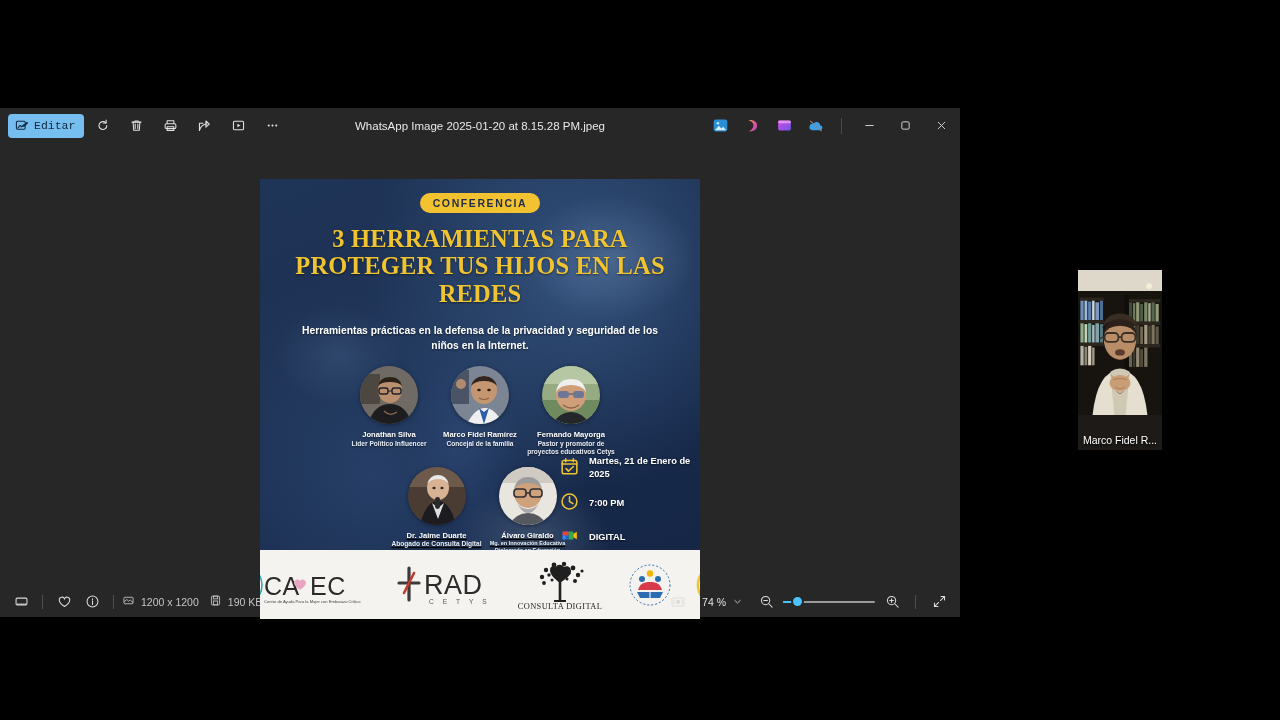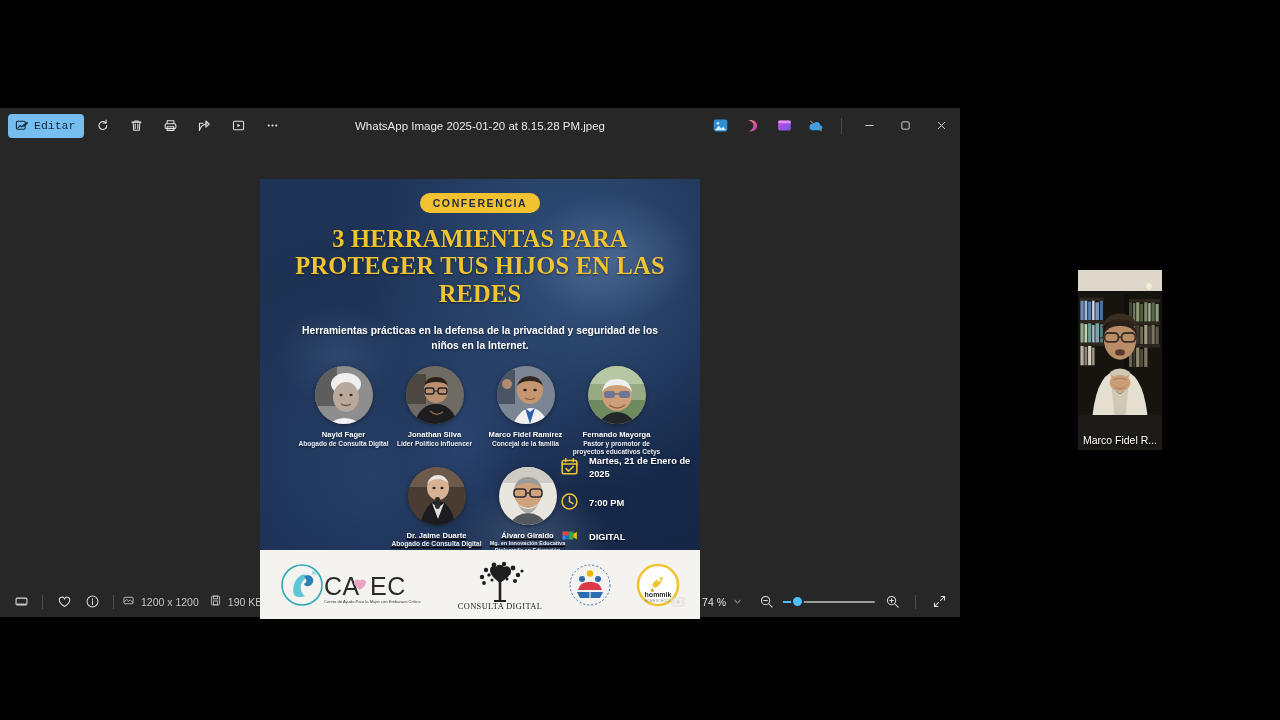--- a/index.html
+++ b/index.html
@@ -340,36 +340,20 @@
       <div id="poster">
 
         <div class="badge">CONFERENCIA</div>
 
         <div class="poster-title">3 HERRAMIENTAS PARA PROTEGER TUS HIJOS EN LAS REDES</div>
 
         <div class="poster-sub">Herramientas prácticas en la defensa de la privacidad y seguridad de los niños en la Internet.</div>
 
         <div class="speaker-row" id="row1">
 
-          <div class="speaker">
-            <div class="avatar">
-              <svg class="face" viewBox="0 0 58 58">
-                <rect width="58" height="58" fill="#8e8e8e"></rect>
-                <rect x="0" y="0" width="22" height="40" fill="#5d5d5d"></rect>
-                <ellipse cx="31" cy="18" rx="15" ry="11" fill="#efefef"></ellipse>
-                <ellipse cx="31" cy="31" rx="13" ry="15" fill="#b8a99c"></ellipse>
-                <ellipse cx="26" cy="29" rx="1.6" ry="1.2" fill="#3a2f28"></ellipse>
-                <ellipse cx="36" cy="29" rx="1.6" ry="1.2" fill="#3a2f28"></ellipse>
-                <path d="M26 38q5 3 10 0" stroke="#6b5a4c" stroke-width="1.3" fill="none"></path>
-                <path d="M14 58q15-12 32 0z" fill="#f2f2f2"></path>
-              </svg>
-            </div>
-            <div class="sp-name">Nayid Fager</div>
-            <div class="sp-role">Abogado de Consulta Digital</div>
-          </div>
 
           <div class="speaker">
             <div class="avatar">
               <svg class="face" viewBox="0 0 58 58">
                 <rect width="58" height="58" fill="#6f6a63"></rect>
                 <rect x="0" y="8" width="20" height="30" fill="#4c4740"></rect>
                 <path d="M8 58q6-20 22-20t22 20z" fill="#1d1d20"></path>
                 <ellipse cx="30" cy="24" rx="12" ry="13" fill="#b98f6e"></ellipse>
                 <path d="M18 20q2-9 12-9t12 9q-3-4-12-4t-12 4z" fill="#2a2119"></path>
                 <rect x="19" y="22" width="9" height="6" rx="2.2" fill="none" stroke="#20202a" stroke-width="1.4"></rect>
@@ -505,20 +489,28 @@
               <path d="M14 34c-2-7 0-15 6-19 3-2 7-2 9 1-4 1-7 4-8 8-1 5 1 9 4 11-4 2-9 1-11-1z" fill="#5ec6d4"></path>
               <path d="M24 16c3-3 8-2 9 2 1 3-1 6-4 7-2 .6-4 0-5-2 2-1 3-3 2-5-.5-1-1.3-1.6-2-2z" fill="#2a7fb5"></path>
               <circle cx="34" cy="12" r="2" fill="#9cd9e4"></circle>
               <text x="44" y="34" font-family="Liberation Sans, sans-serif" font-size="25" fill="#2b2b2b" letter-spacing="0.5">CA</text>
               <path d="M80 20c2-3 6-1 6 2 0 3-6 7-6 7s-6-4-6-7c0-3 4-5 6-2z" fill="#e8a4c0"></path>
               <text x="90" y="34" font-family="Liberation Sans, sans-serif" font-size="25" fill="#2b2b2b" letter-spacing="0.5">EC</text>
               <text x="44" y="42" font-family="Liberation Sans, sans-serif" font-size="4.1" fill="#444">Centro de Ayuda Para la Mujer con Embarazo Crítico</text>
             </svg>
           </div>
 
+          <div class="logo">
+            <svg width="96" height="46" viewBox="0 0 96 46">
+              <path d="M13 6v32M3 21h20" stroke="#3a3a3a" stroke-width="3.2" stroke-linecap="round"></path>
+              <path d="M18 11l-10 20" stroke="#c0392b" stroke-width="2.6" stroke-linecap="round"></path>
+              <text x="28" y="32" font-family="Liberation Sans, sans-serif" font-size="27" fill="#2b2b2b" letter-spacing="0.5">RAD</text>
+              <text x="33" y="42" font-family="Liberation Sans, sans-serif" font-size="6.6" fill="#555" letter-spacing="3.6">C E T Y S</text>
+            </svg>
+          </div>
 
           <div class="logo">
             <svg width="88" height="52" viewBox="0 0 88 52">
               <path d="M44 42V22" stroke="#1f1f1f" stroke-width="2.6"></path>
               <path d="M44 24c-5-4-10-8-10-13 0-4 4-5 6-3 1-3 6-3 8 0 3-2 7 0 7 4 0 5-6 8-11 12z" fill="#1f1f1f"></path>
               <g fill="#1f1f1f">
                 <circle cx="30" cy="11" r="2.2"></circle>
                   <circle cx="38" cy="6" r="2.4"></circle>
                 <circle cx="48" cy="5" r="2.2"></circle>
                   <circle cx="57" cy="9" r="2.4"></circle>

